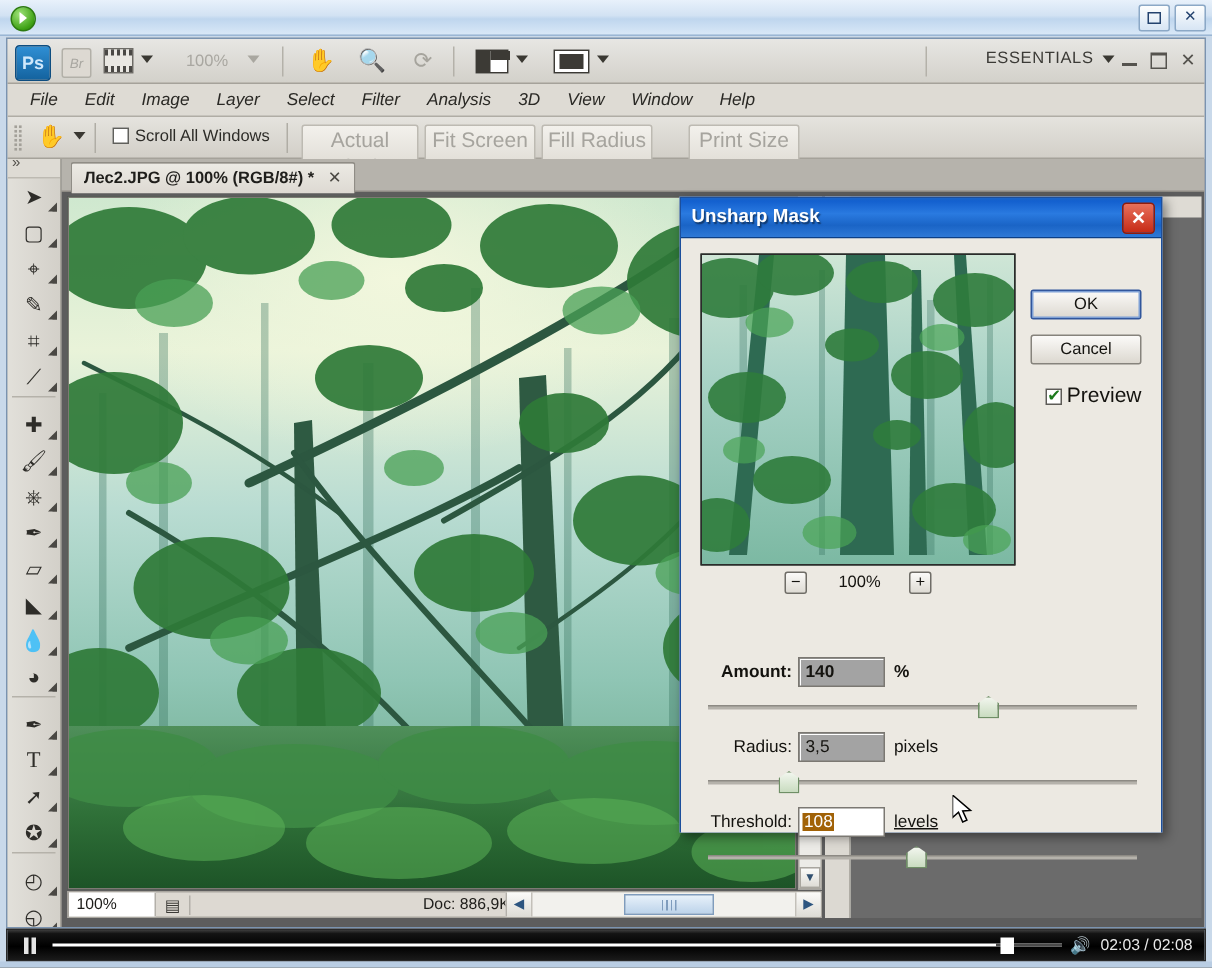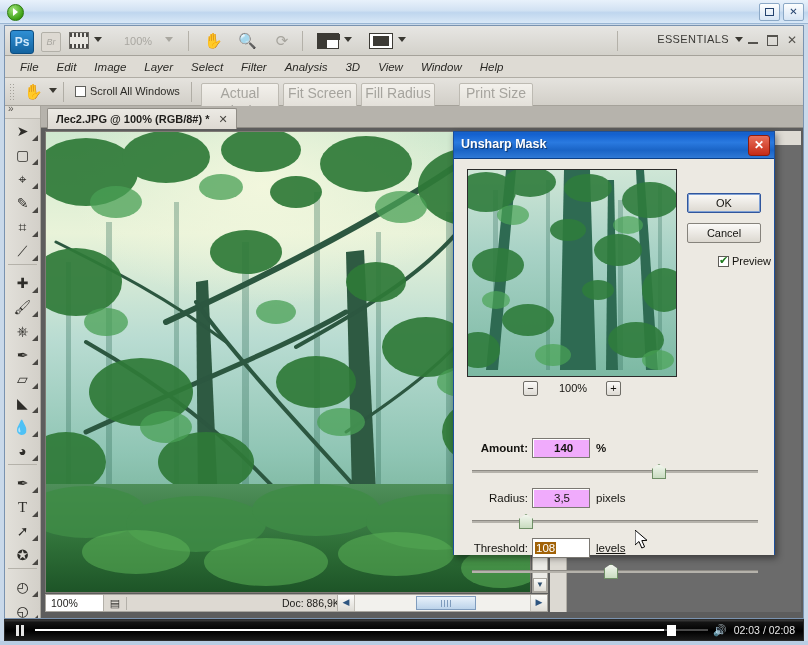--- a/index.html
+++ b/index.html
@@ -186,42 +186,42 @@
     position:absolute;left:13px;top:10px;width:210px;height:208px;
     border:1px solid #2b2b2b;box-sizing:border-box;overflow:hidden;background:#18331f;
   }
   .ok-btn,.cancel-btn{
     position:absolute;right:13px;width:74px;height:20px;line-height:18px;text-align:center;
     font-size:11px;color:#14130f;border-radius:2px;box-sizing:border-box;
     background:linear-gradient(to bottom,#fbfaf8,#dcd8d0);
   }
   .ok-btn{top:34px;border:1px solid #31569c;box-shadow:0 0 0 1px #7ea0d5 inset;}
   .cancel-btn{top:64px;border:1px solid #86837c;}
-  .prev-chk{position:absolute;right:3px;top:96px;font-size:11px;color:#14130f;white-space:nowrap;}
+  .prev-chk{position:absolute;right:13px;top:96px;font-size:14px;color:#14130f;white-space:nowrap;}
   .prev-chk .box{
     display:inline-block;width:11px;height:11px;border:1px solid #5d5b56;background:#fff;
     vertical-align:-2px;margin-right:3px;position:relative;box-sizing:border-box;
   }
   .prev-chk .box:after{content:"✔";position:absolute;left:0px;top:-3px;font-size:11px;color:#1d7a1d;}
 
   .zoomrow{position:absolute;left:13px;top:222px;width:210px;height:18px;}
   .zbtn{
     position:absolute;width:15px;height:15px;border:1px solid #6f6d67;border-radius:2px;
     background:linear-gradient(to bottom,#fbfaf8,#dedbd4);
     text-align:center;line-height:13px;font-size:11px;color:#14130f;box-sizing:border-box;
   }
   .zbtn.minus{left:56px;}
   .zbtn.plus{left:139px;}
   .zlabel{position:absolute;left:80px;top:1px;width:52px;text-align:center;font-size:11px;color:#14130f;}
 
   .field-row{position:absolute;left:0;width:100%;height:22px;}
   .field-label{position:absolute;text-align:right;font-size:11.5px;color:#14130f;line-height:22px;}
   .field-input{
-    position:absolute;height:20px;background:#f0abfc;border:1px solid #7b7872;box-shadow:1px 1px 0 #fff inset;
-    font-size:11.5px;color:#14130f;line-height:18px;padding-left:21px;box-sizing:border-box;
+    position:absolute;height:20px;background:#a3a3a3;border:1px solid #7b7872;box-shadow:1px 1px 0 #fff inset;
+    font-size:11.5px;color:#14130f;line-height:18px;padding-left:4px;box-sizing:border-box;
   }
   .field-input.sel{background:#fff;}
   .field-input.sel em{background:#a16207;color:#fff;font-style:normal;padding:0 1px;}
   .field-unit{position:absolute;font-size:11.5px;color:#14130f;line-height:22px;}
 
   .slider{position:absolute;height:14px;}
   .slider .track{position:absolute;left:0;right:0;top:6px;height:2px;background:#b5b2ab;border-top:1px solid #8d8a84;}
   .slider .thumb{
     position:absolute;top:0;width:12px;height:13px;
     background:linear-gradient(to bottom,#f2f6ee,#c9dcc0);

